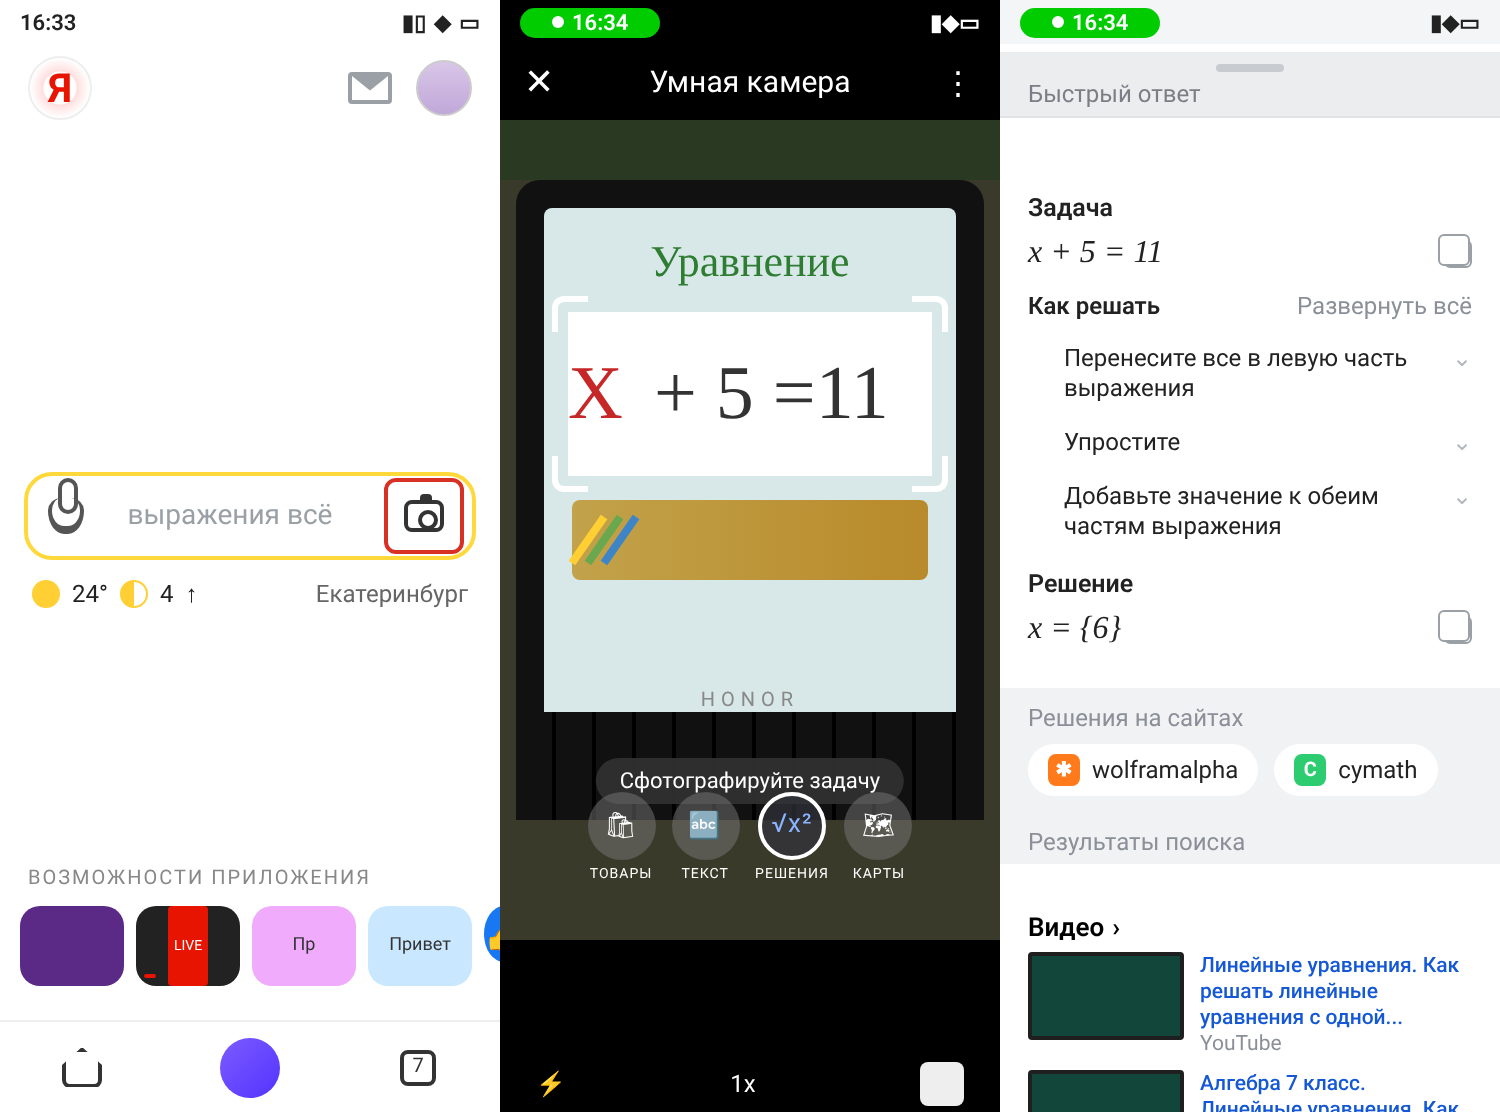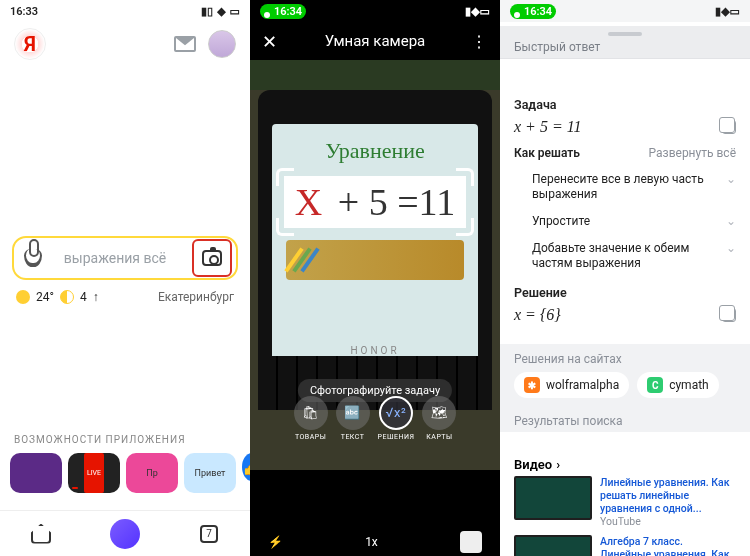--- a/index.html
+++ b/index.html
@@ -27,22 +27,22 @@
     align-items: center;
     justify-content: space-between;
     padding: 0 10px;
     font-size: 11px;
     font-weight: 600;
   }
   .status-bar.light { color: #222; }
   .status-bar.dark  { color: #fff; background: #000; }
   .status-bar .right { display:flex; gap:4px; align-items:center; }
   .pill-green {
-    background:#0c0; border-radius:10px; padding:1px 4px; color:#fff;
-    display:flex; align-items:flex-end; gap:4px;
+    background:#0c0; border-radius:10px; padding:1px 16px; color:#fff;
+    display:flex; align-items:center; gap:4px;
   }
   .pill-green::before { content:""; width:6px;height:6px;border-radius:50%;background:#fff; }
 
   
   .s1-top {
     display:flex; justify-content:space-between; align-items:center;
     padding:6px 14px;
   }
   .yandex-logo {
     width:32px;height:32px;border-radius:50%;
@@ -101,21 +101,21 @@
     display:flex; gap:6px; padding:8px 10px;
     overflow:hidden;
   }
   .app-card {
     width:52px;height:40px;border-radius:10px;flex-shrink:0;
     display:flex;align-items:center;justify-content:center;font-size:9px;color:#fff;
   }
   .c-purple{background:#5b2a86;}
   .c-dark{background:#222;position:relative;}
   .c-dark::after{content:"";position:absolute;bottom:4px;left:4px;background:#e61400;color:#fff;font-size:7px;padding:1px 3px;border-radius:2px;}
-  .c-lav{background:#ec4899;color:#333;text-align:right;}
+  .c-lav{background:#f0abfc;color:#333;text-align:right;}
   .c-card{background:#c9e8ff;color:#333;}
   .thumb{width:28px;height:28px;border-radius:50%;background:#1877f2;display:flex;align-items:center;justify-content:center;color:#fff;}
 
   .bottom-nav {
     position:absolute;bottom:0;left:0;right:0;height:46px;
     display:flex;justify-content:space-around;align-items:center;
     border-top:1px solid #eee;background:#fff;
   }
   .nav-i{width:26px;height:26px;display:flex;align-items:center;justify-content:center;color:#333;font-size:12px;}
   .home-i{width:20px;height:20px;border:2px solid #333;border-radius:4px;clip-path:polygon(50% 0,100% 45%,100% 100%,0 100%,0 45%);}
@@ -135,25 +135,25 @@
   .viewport {
     position:relative;height:410px;
     background:linear-gradient(#2a3a22 0 30px,#3a3a2a 30px 100%);
     overflow:hidden;
   }
   .laptop {
     position:absolute;left:8px;right:8px;top:30px;height:320px;
     background:#111;border-radius:12px 12px 0 0;padding:14px;
   }
   .lap-screen {
-    background:#d8e8e8;height:260px;border-radius:4px;padding:10px;margin-top:20px;
+    background:#d8e8e8;height:260px;border-radius:4px;padding:10px;
   }
   .eq-title{color:#2e7d32;font-family:"Times New Roman",serif;font-size:22px;text-align:center;margin-top:4px;}
   .eq-box{
-    background:#fff;margin:12px 2px;padding:4px 0;text-align:center;
+    background:#fff;margin:12px 2px;padding:19px 0;
     font-family:"Times New Roman",serif;font-size:38px;color:#333;position:relative;
   }
   .eq-box .red{color:#c62828;margin-right:6px;}
   .crop{position:absolute;width:18px;height:18px;border:3px solid #fff;}
   .tl{left:-8px;top:-8px;border-right:none;border-bottom:none;border-radius:6px 0 0 0;}
   .tr{right:-8px;top:-8px;border-left:none;border-bottom:none;border-radius:0 6px 0 0;}
   .bl{left:-8px;bottom:-8px;border-right:none;border-top:none;border-radius:0 0 0 6px;}
   .br{right:-8px;bottom:-8px;border-left:none;border-top:none;border-radius:0 0 6px 0;}
   .pencils{height:40px;background:linear-gradient(90deg,#c2a24a,#b88a2a);margin:0 4px;border-radius:4px;display:flex;gap:4px;padding:6px;}
   .pencil{width:4px;background:#ffcf33;transform:rotate(35deg);}

